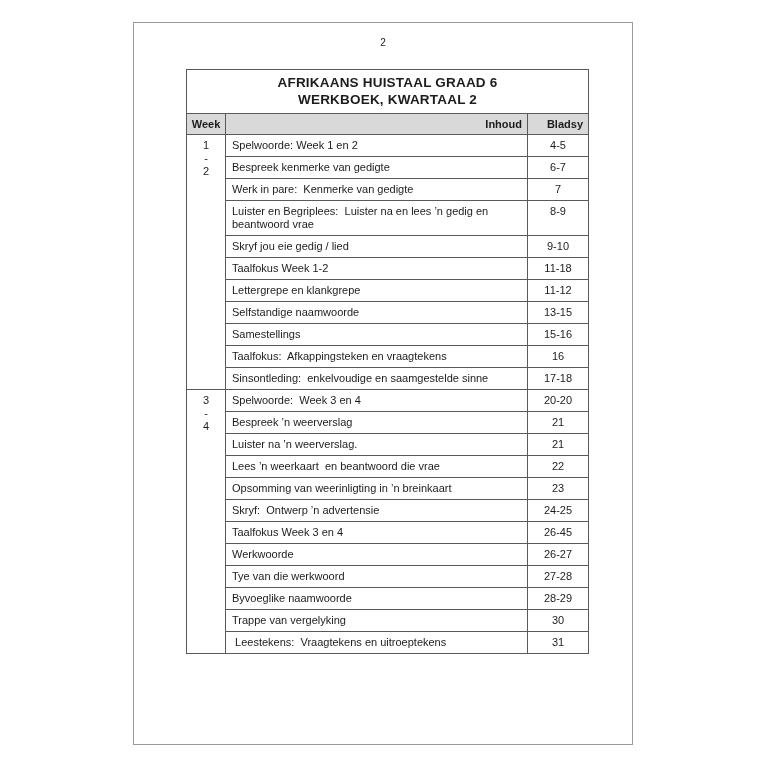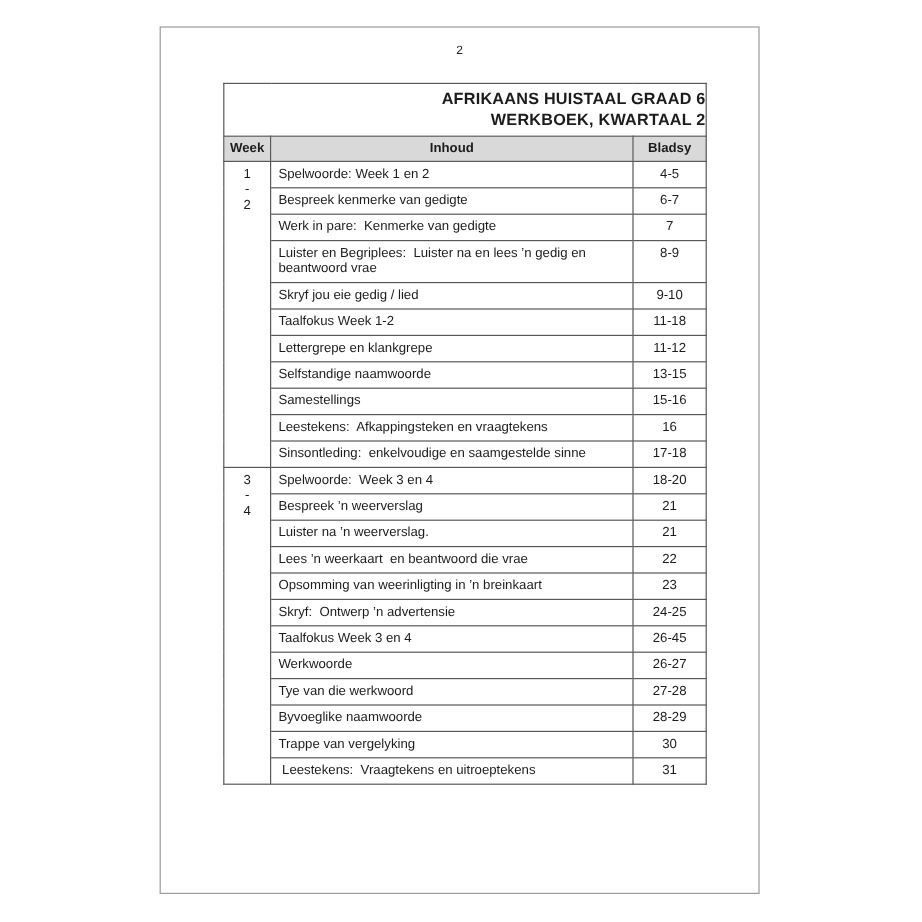--- a/index.html
+++ b/index.html
@@ -21,25 +21,25 @@
     text-align:center;font-size:10px;color:#222;
   }
   .toc-table{
     position:absolute;left:52px;top:46px;width:402px;
     border-collapse:collapse;table-layout:fixed;
   }
   .toc-table td,.toc-table th{
     border:1px solid var(--border);
     font-size:11px;line-height:13px;vertical-align:top;
   }
-  .title-cell{text-align:right;padding:4px 0 5px 0;}
+  .title-cell{text-align:center;padding:4px 0 5px 0;}
   .title-line{font-weight:bold;font-size:13.5px;line-height:17px;letter-spacing:.2px;}
   .head-row th{
     background:var(--header-bg);font-weight:bold;line-height:12px;
-    padding:4px 5px;text-align:center;
+    padding:4px 5px;text-align:right;
   }
   .head-row th.week-h{text-align:center;padding:4px 2px;}
   .week-cell{text-align:center;padding:4px 16px;}
   .content-cell{padding:4px 6px;white-space:pre-wrap;}
   .pages-cell{text-align:center;padding:4px 2px;margin-top:48px;}
   .footer{
     position:absolute;left:44px;right:50px;top:698px;
     display:flex;justify-content:space-between;
     font-size:9.5px;color:#222;
   }
@@ -103,31 +103,31 @@
           </tr>
           <tr>
             <td class="content-cell">Selfstandige naamwoorde</td>
             <td class="pages-cell">13-15</td>
           </tr>
           <tr>
             <td class="content-cell">Samestellings</td>
             <td class="pages-cell">15-16</td>
           </tr>
           <tr>
-            <td class="content-cell">Leestekens:  Afkappingsteken en vraagtekens</td>
+            <td class="content-cell">Taalfokus:  Afkappingsteken en vraagtekens</td>
             <td class="pages-cell">16</td>
           </tr>
           <tr>
             <td class="content-cell">Sinsontleding:  enkelvoudige en saamgestelde sinne</td>
             <td class="pages-cell">17-18</td>
           </tr>
           <tr>
             <td class="week-cell" rowspan="12">3 - 4</td>
             <td class="content-cell">Spelwoorde:  Week 3 en 4</td>
-            <td class="pages-cell">18-20</td>
+            <td class="pages-cell">20-20</td>
           </tr>
           <tr>
             <td class="content-cell">Bespreek ’n weerverslag</td>
             <td class="pages-cell">21</td>
           </tr>
           <tr>
             <td class="content-cell">Luister na ’n weerverslag.</td>
             <td class="pages-cell">21</td>
           </tr>
           <tr>

